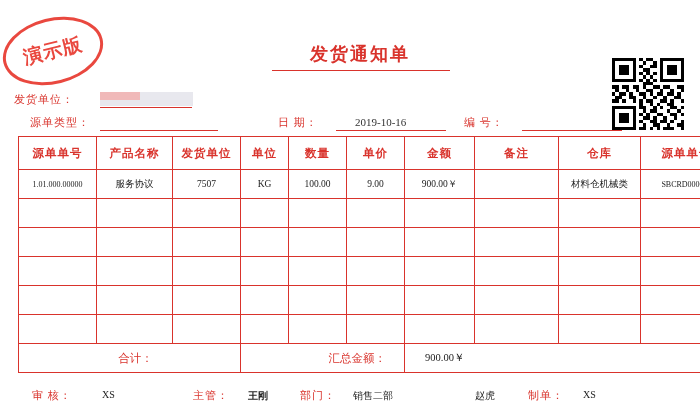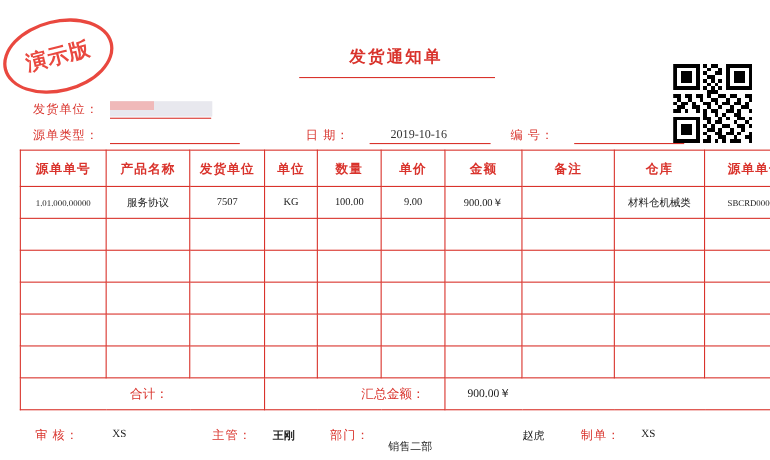--- a/index.html
+++ b/index.html
@@ -45,21 +45,21 @@
   }
 
   
   .title {
     position: absolute;
     left: 275px;
     top: 42px;
     width: 170px;
     text-align: center;
     color: #d9332c;
-    font-size: 15px;
+    font-size: 18px;
     font-weight: bold;
     font-family: "Liberation Serif", serif;
     letter-spacing: 2px;
   }
   .title-rule {
     position: absolute;
     left: 272px;
     top: 70px;
     width: 178px;
     height: 0;
@@ -341,21 +341,21 @@
         <rect x="0" y="20" width="7" height="1"></rect>
           <rect x="8" y="20" width="2" height="1"></rect>
           <rect x="11" y="20" width="1" height="1"></rect>
           <rect x="13" y="20" width="1" height="1"></rect>
           <rect x="15" y="20" width="3" height="1"></rect>
           <rect x="20" y="20" width="1" height="1"></rect>
       </g>
     </svg>
   </div>
 
-  <div class="fld fld-label" style="left:30px; top:92px;">发货单位：</div>
+  <div class="fld fld-label" style="left:14px; top:92px;">发货单位：</div>
   <div class="fld-line" style="left:100px; top:107px; width:92px;"></div>
   <div class="redact"></div>
   <div class="redact-strong"></div>
   <div class="fld-value" style="left:104px; top:93px;"></div>
 
   <div class="fld fld-label" style="left:30px; top:115px;">源单类型：</div>
   <div class="fld-line" style="left:100px; top:130px; width:118px;"></div>
   <div class="fld-value" style="left:104px; top:116px;"></div>
 
   <div class="fld fld-label" style="left:278px; top:115px;">日    期：</div>
@@ -475,21 +475,21 @@
   </table>
 
   <div class="footer">
     <div class="foot-item foot-label" style="left:14px; top:2px;">审  核：</div>
     <div class="foot-item foot-value" style="left:84px; top:3px;">XS</div>
 
     <div class="foot-item foot-label" style="left:175px; top:2px;">主管：</div>
     <div class="foot-item foot-value" style="left:230px; top:3px;font-weight:bold;">王刚</div>
 
     <div class="foot-item foot-label" style="left:282px; top:2px;">部门：</div>
-    <div class="foot-item foot-value" style="left:335px; top:13px;">销售二部</div>
+    <div class="foot-item foot-value" style="left:335px; top:3px;">销售二部</div>
 
     <div class="foot-item foot-label" style="left:400px; top:2px;margin-top:41px;">业务员：</div>
     <div class="foot-item foot-value" style="left:457px; top:3px;">赵虎</div>
 
     <div class="foot-item foot-label" style="left:510px; top:2px;">制单：</div>
     <div class="foot-item foot-value" style="left:565px; top:3px;">XS</div>
   </div>
 
 </div>
 

